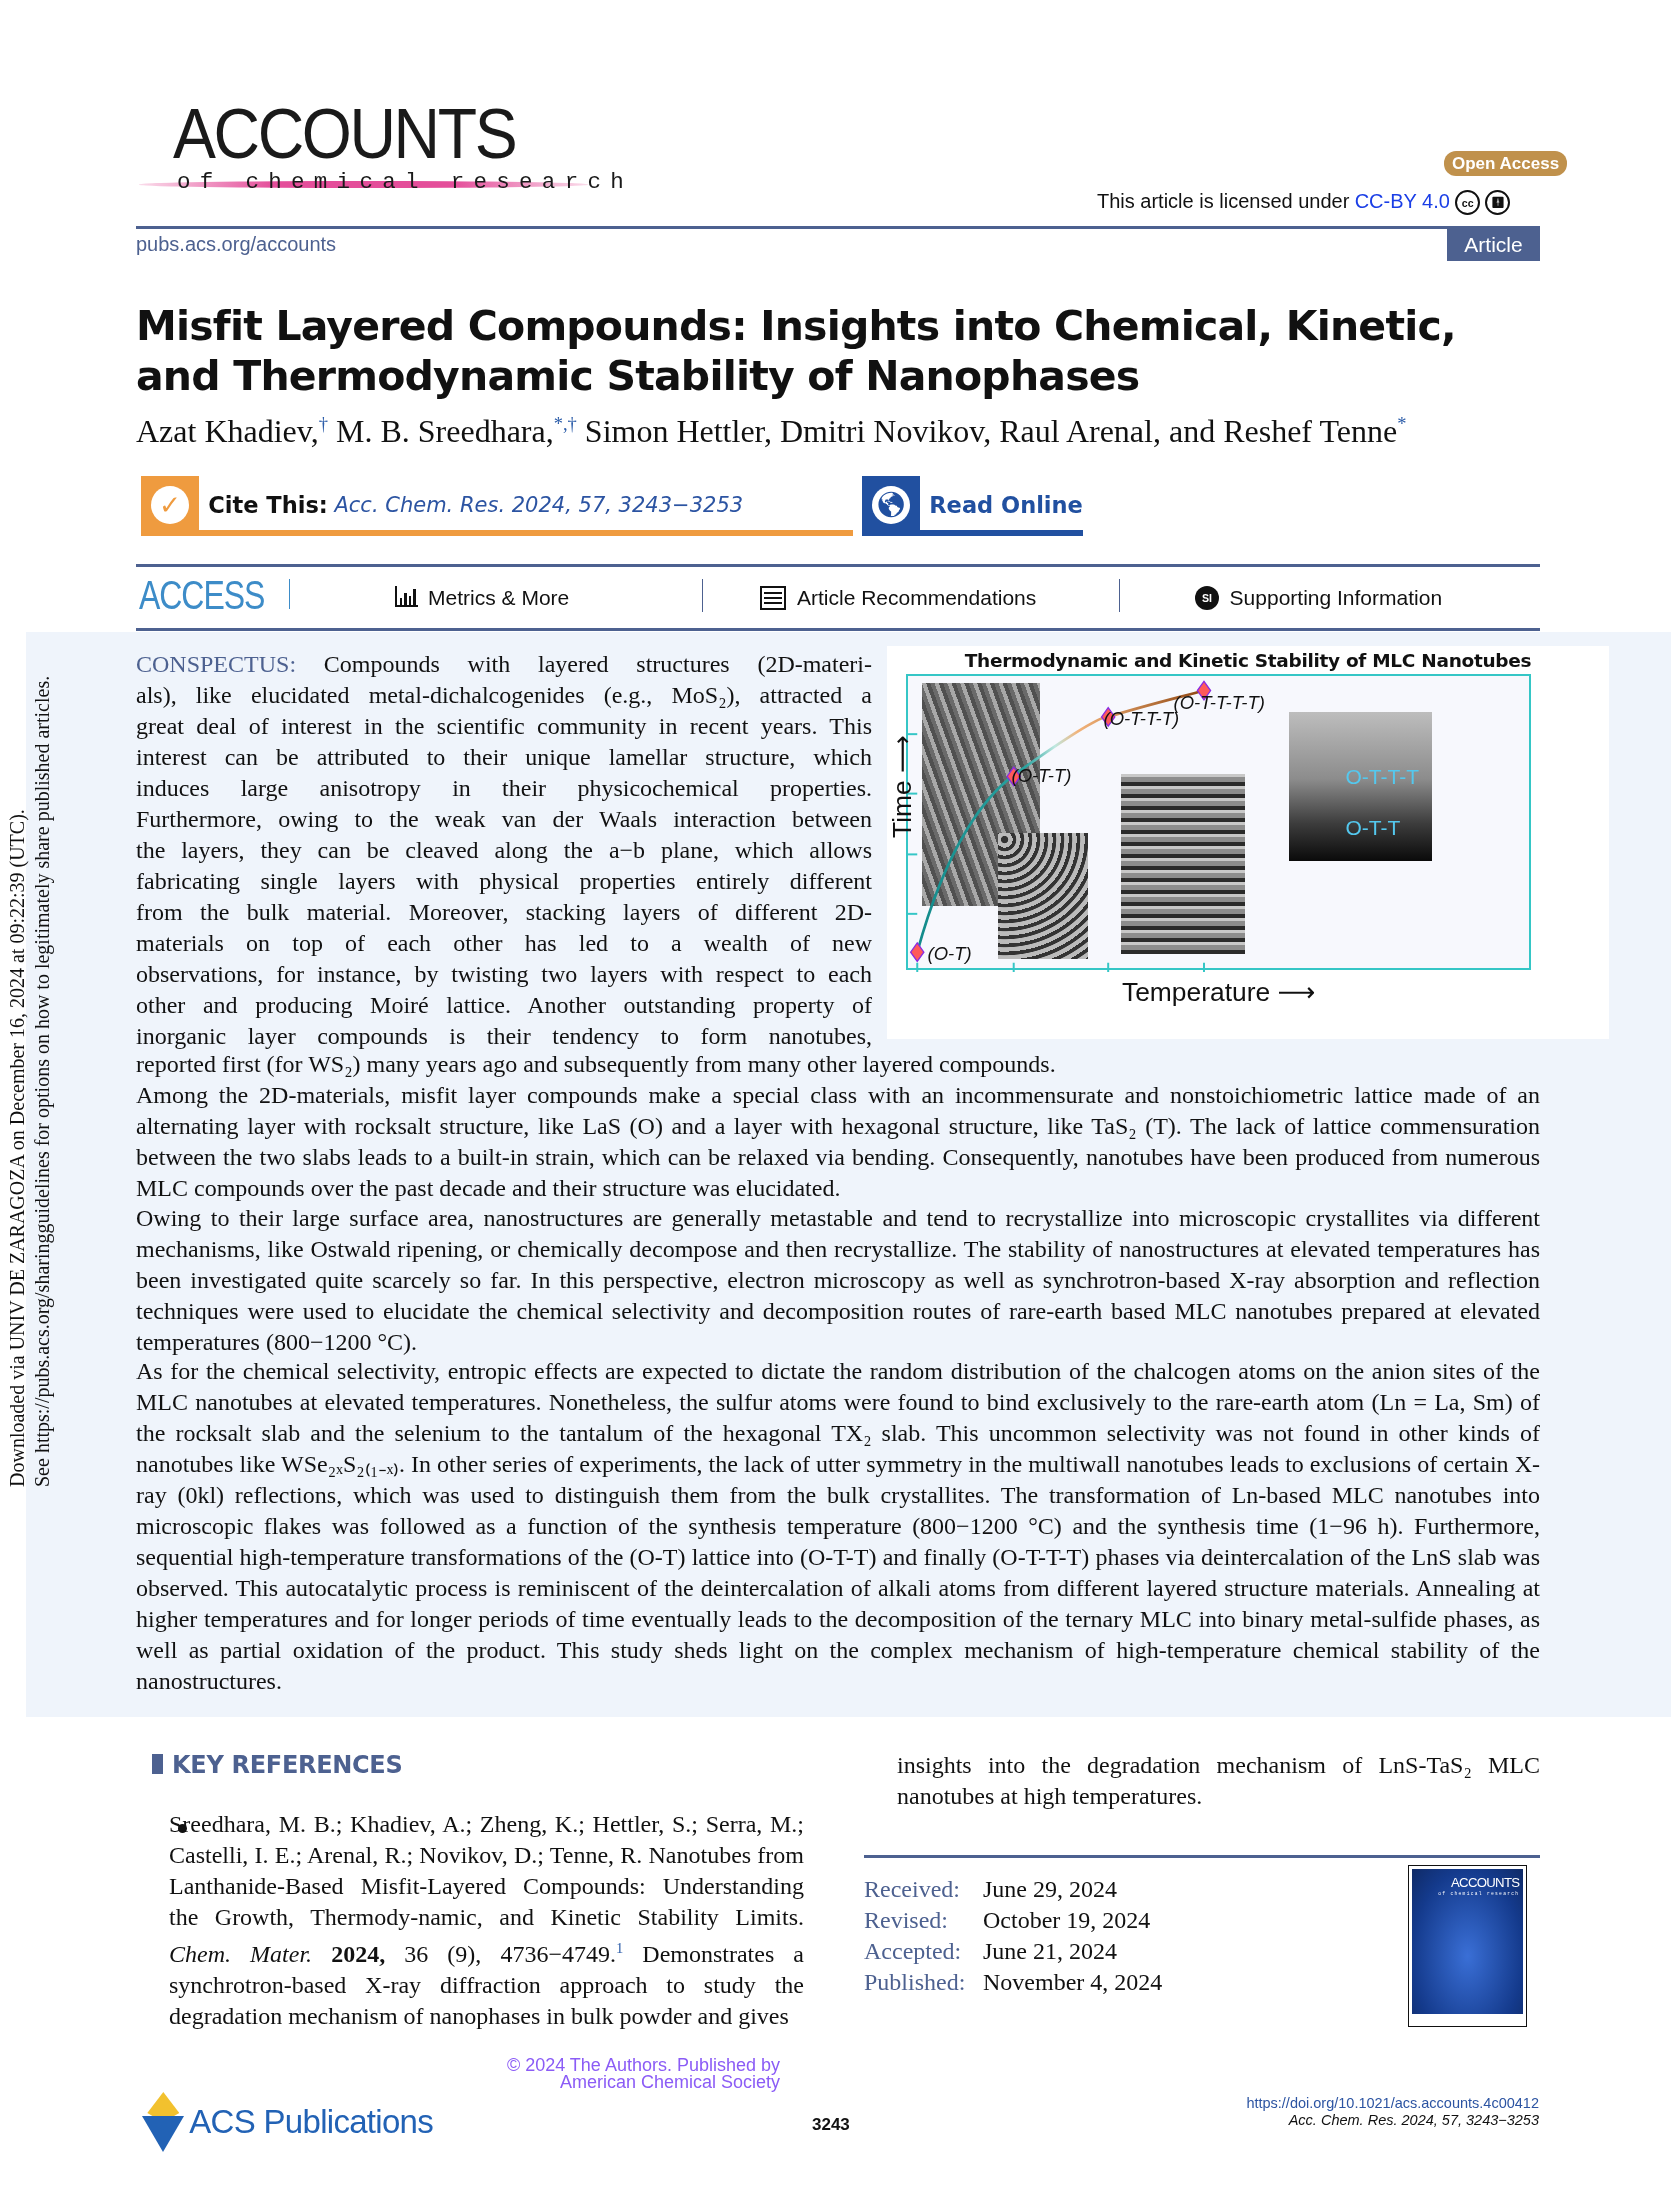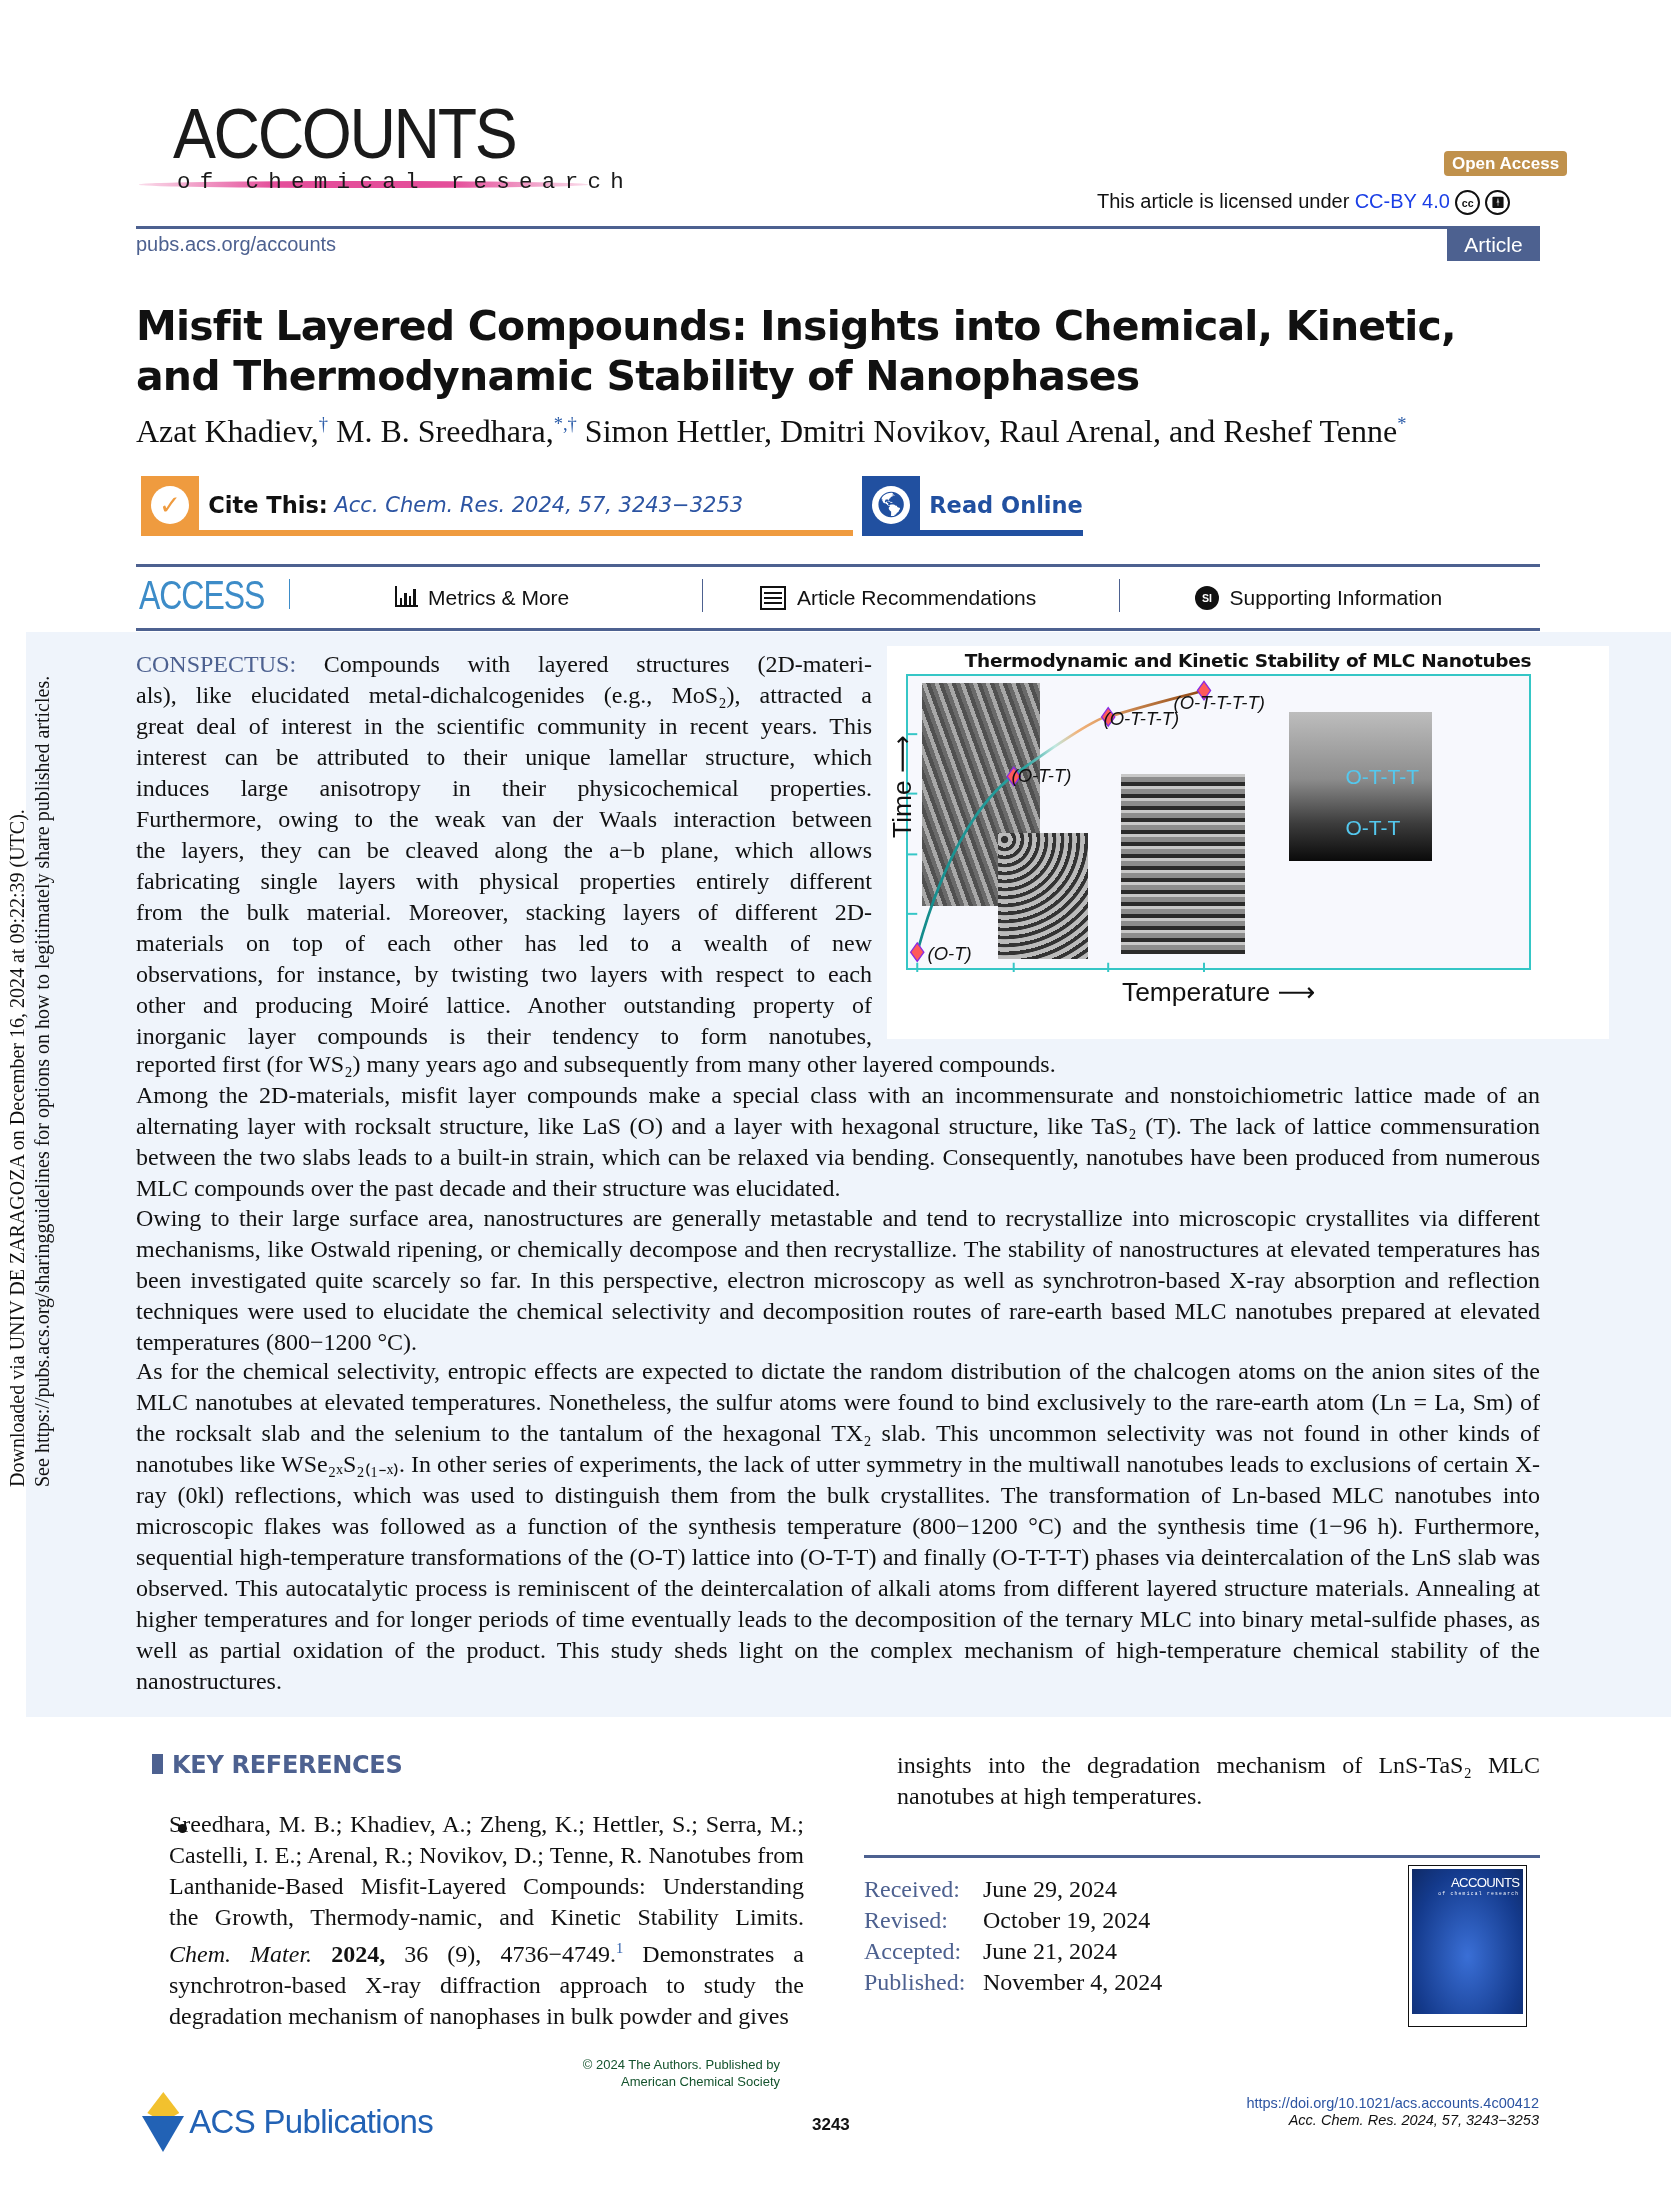--- a/index.html
+++ b/index.html
@@ -6,21 +6,21 @@
   html, body { width: 1672px; height: 2205px; background: #ffffff; }
   body { position: relative; font-family: "Liberation Serif", serif; color: #111; overflow: hidden; }
 
   .abs { position: absolute; }
 
   
   .logo-main { left: 173px; top: 99px; font-family: "Liberation Sans", sans-serif; font-size: 70px; letter-spacing: -2.6px; color: #1a1a1a; font-weight: 400; transform: scaleX(0.92); transform-origin: left top; line-height: 1; }
   .logo-sub-bar { left: 139px; top: 181px; width: 449px; height: 6.6px; border-radius: 50%; background: linear-gradient(90deg, rgba(231,79,152,0.2), #e44e9a 30%, #e44e9a 70%, rgba(231,79,152,0.2)); }
   .logo-sub { left: 177px; top: 171px; font-family: "Liberation Mono", monospace; font-size: 22.5px; letter-spacing: 9.3px; color: #1a1a1a; line-height: 1; }
 
-  .open-access { left: 1444px; top: 151px; background: #c0914c; color: #fff; font-family: "Liberation Sans", sans-serif; font-size: 17px; font-weight: 700; padding: 2.6px 8px; border-radius: 4px; }
+  .open-access { left: 1444px; top: 151px; background: #c0914c; color: #fff; font-family: "Liberation Sans", sans-serif; font-size: 17px; font-weight: 700; padding: 2.6px 8px; border-radius: 12px; }
   .license { left: 1097px; top: 190px; font-family: "Liberation Sans", sans-serif; font-size: 20px; color: #111; display: flex; align-items: flex-start; gap: 5.3px; }
   .license a { color: #1a3ee6; }
   .cc-icon { width: 25px; height: 25px; border: 2px solid #111; border-radius: 50%; display: inline-flex; align-items: center; justify-content: center; font-size: 10.6px; font-weight: 700; font-family: "Liberation Sans", sans-serif; }
 
   .header-rule { left: 136px; top: 226px; width: 1404px; height: 3.3px; background: #4d6190; }
   .site-url { left: 136px; top: 233px; font-family: "Liberation Sans", sans-serif; font-size: 20px; color: #4d6190; }
   .article-tag { left: 1447px; top: 229px; width: 93px; height: 32px; background: #4d6190; color: #fff; font-family: "Liberation Sans", sans-serif; font-size: 21px; display: flex; align-items: center; justify-content: center; }
 
   
   .title { left: 136px; top: 301px; width: 1408px; font-family: "DejaVu Sans", sans-serif; font-weight: 700; font-size: 41px; line-height: 50px; color: #111; letter-spacing: -0.8px; }
@@ -93,21 +93,21 @@
   .cover-inner { width: 100%; height: 145px; background: radial-gradient(ellipse at 50% 60%, #3a6fd6, #143a8c 70%, #0f2a66); position: relative; }
   .cover-title { position: absolute; right: 4px; top: 6.6px; color: #fff; font-family: "Liberation Sans", sans-serif; font-size: 13.2px; letter-spacing: -0.7px; }
   .cover-sub { position: absolute; right: 4px; top: 22.5px; color: #fff; font-family: "Liberation Mono", monospace; font-size: 4.6px; letter-spacing: 1.3px; }
 
   
   .acs-logo { left: 142px; top: 2092px; display: flex; align-items: center; gap: 5.3px; }
   .acs-emblem { width: 42px; height: 59px; position: relative; }
   .acs-emblem .eagle { position: absolute; left: 5.3px; top: 0; width: 32px; height: 26.4px; background: #f2c12e; clip-path: polygon(50% 0, 100% 80%, 70% 100%, 30% 100%, 0 80%); }
   .acs-emblem .tri { position: absolute; left: 0; top: 24px; width: 42px; height: 36px; background: #2262b5; clip-path: polygon(0 0, 100% 0, 50% 100%); }
   .acs-text { font-family: "Liberation Sans", sans-serif; font-size: 33px; color: #2262b5; letter-spacing: -0.7px; }
-  .footer-copy { left: 502px; top: 2057px; width: 278px; text-align: right; font-family: "Liberation Sans", sans-serif; font-size: 13px; line-height: 16.5px; color: #14532d; }
+  .footer-copy { left: 502px; top: 2057px; width: 278px; text-align: right; font-family: "Liberation Sans", sans-serif; font-size: 18px; line-height: 16.5px; color: #8b5cf6; }
   .page-num { left: 812px; top: 2115px; font-family: "Liberation Sans", sans-serif; font-size: 17px; font-weight: 700; color: #111; }
   .footer-doi { left: 1123px; top: 2095px; width: 416px; text-align: right; font-family: "Liberation Sans", sans-serif; font-size: 14.5px; line-height: 16.5px; }
   .footer-doi .doi { color: #2c54a2; }
   .footer-doi .cite { font-style: italic; color: #111; }
 </style>
 </head>
 <body>
 
 <div class="abs logo-sub-bar"></div>
 <div class="abs logo-main">ACCOUNTS</div>

